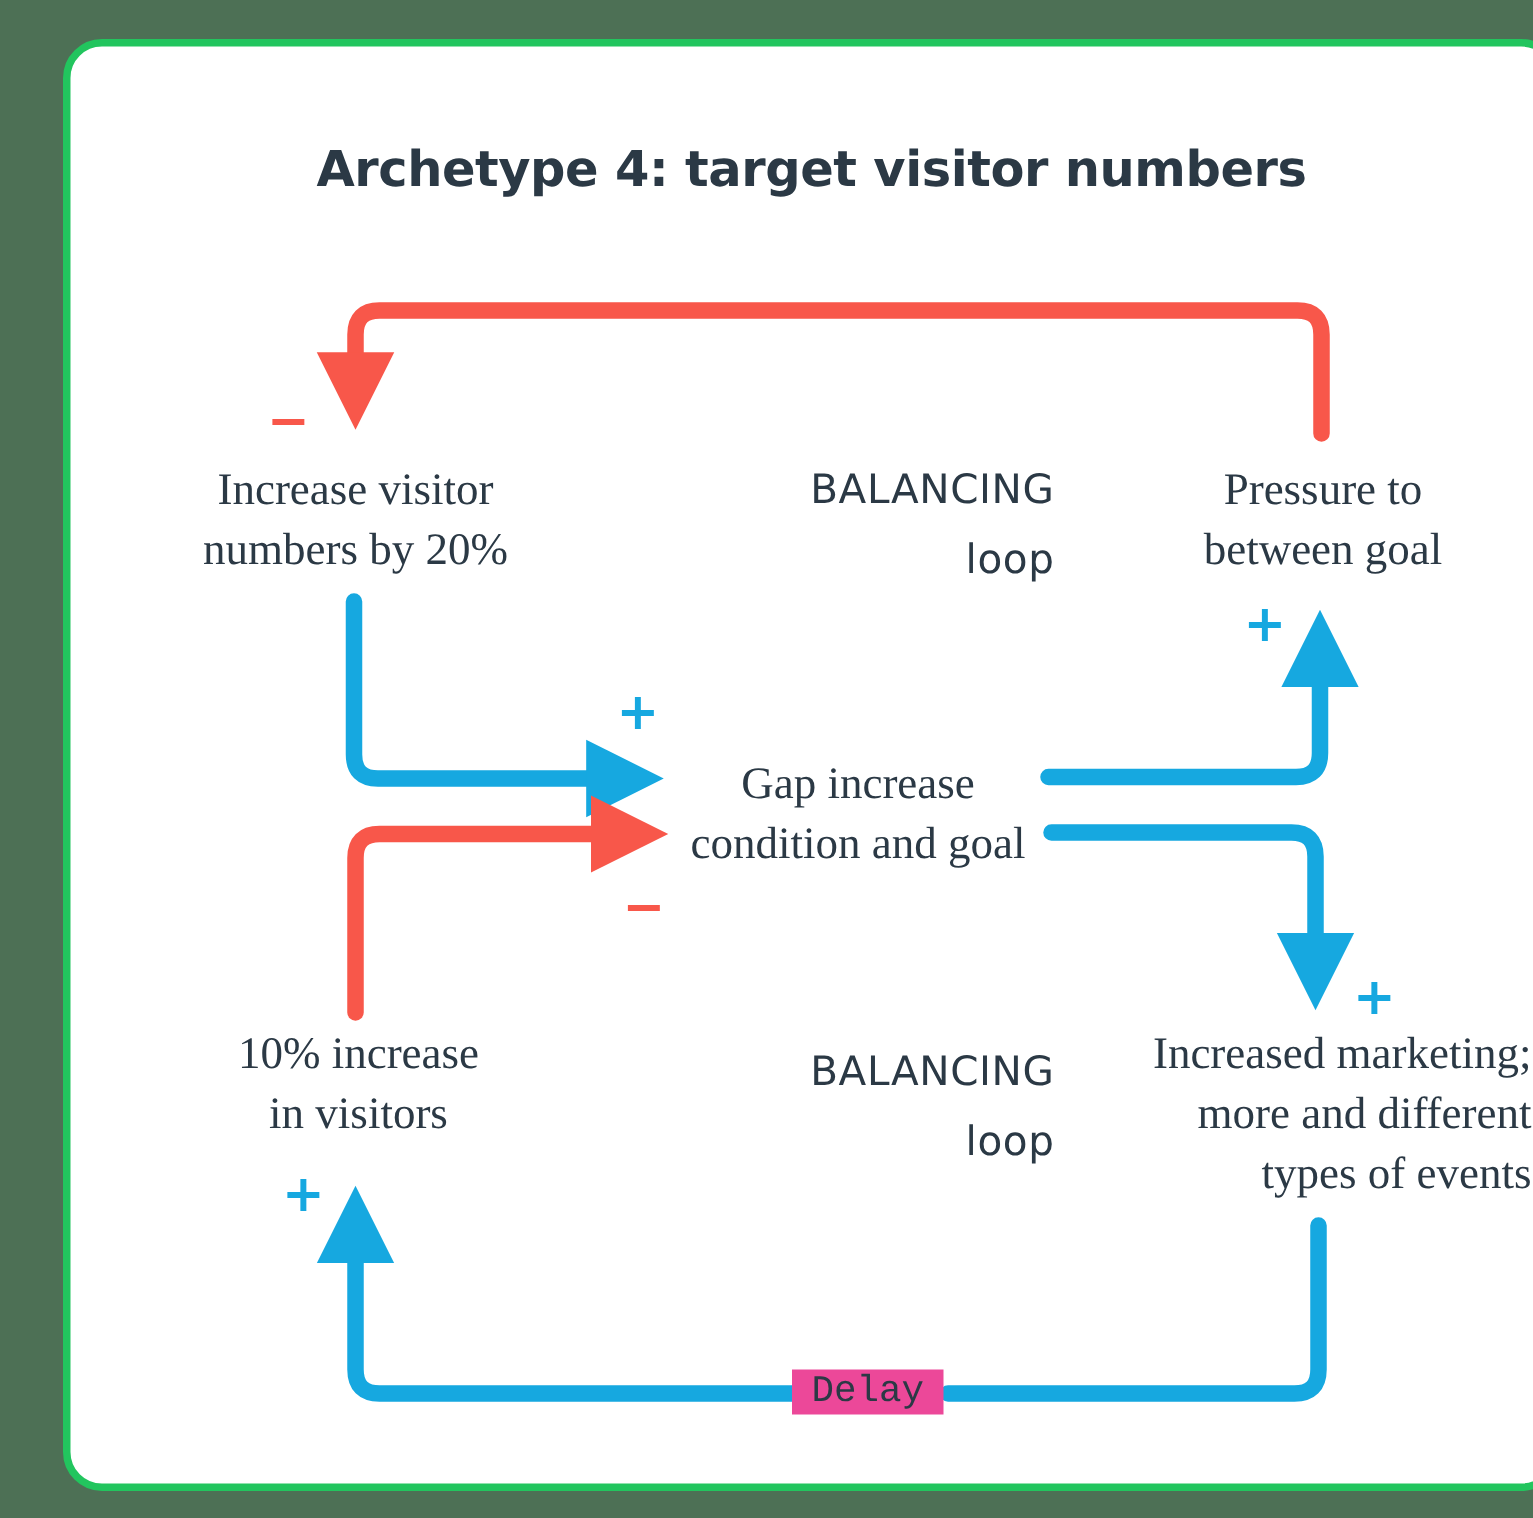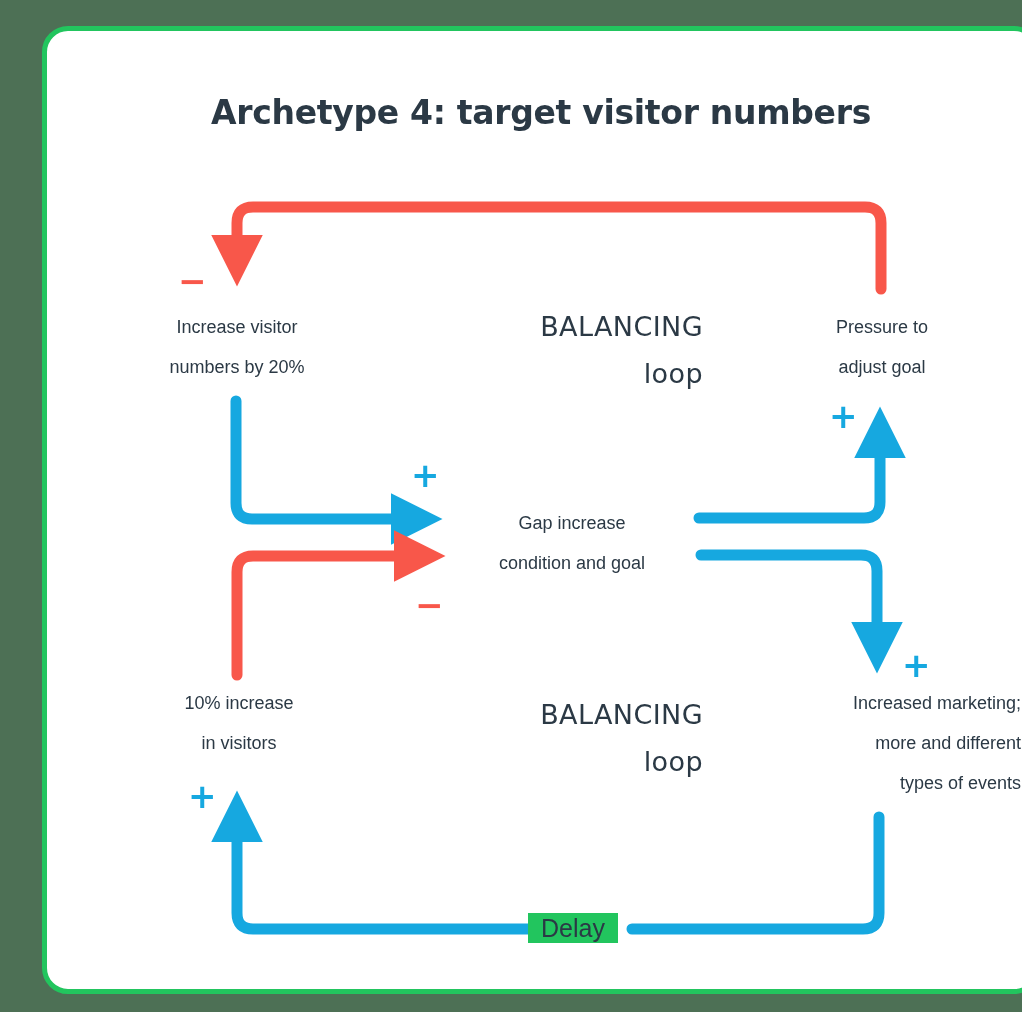--- a/index.html
+++ b/index.html
@@ -44,42 +44,42 @@
     position: absolute;
     left: 0;
     top: 0;
     width: 1022px;
     height: 1012px;
     pointer-events: none;
   }
   .node {
     position: absolute;
     text-align: center;
-    font-family: Liberation Sans, sans-serif;
-    font-size: 18px;
+    font-family: Liberation Serif, serif;
+    font-size: 30px;
     line-height: 40px;
     color: #2b3945;
     white-space: pre-line;
   }
   .loop-label {
     position: absolute;
     text-align: right;
     font-family: "DejaVu Sans", sans-serif;
     font-size: 27px;
     line-height: 47px;
     color: #2b3945;
     white-space: pre-line;
     letter-spacing: 0.4px;
   }
   .delay-label {
     position: absolute;
-    font-family: Liberation Sans, sans-serif;
+    font-family: Liberation Mono, monospace;
     font-size: 25px;
     color: #2b3945;
-    background: #22c55e;
+    background: #ec4899;
     padding: 0 13px;
     line-height: 30px;
   }
   .sign {
     position: absolute;
     font-family: "DejaVu Sans", sans-serif;
     font-size: 34px;
     font-weight: bold;
     line-height: 34px;
   }
@@ -137,21 +137,21 @@
         <path d="M654,524 L814,524 Q830,524 830,540 L830,615" stroke="#16a8e0" marker-end="url(#arrow-blue)"></path>
 
         <path d="M832,786 L832,882 Q832,898 816,898 L585,898" stroke="#16a8e0"></path>
         <path d="M481,898 L206,898 Q190,898 190,882 L190,787" stroke="#16a8e0" marker-end="url(#arrow-blue)"></path>
       </g>
     </svg>
 
     <div class="node" id="node-increase-visitors">Increase visitor
 numbers by 20%</div>
     <div class="node" id="node-pressure-adjust">Pressure to
-adjust goal</div>
+between goal</div>
     <div class="node" id="node-gap">Gap increase
 condition and goal</div>
     <div class="node" id="node-ten-percent">10% increase
 in visitors</div>
     <div class="node" id="node-increased-mkt">Increased marketing;
 more and different
 types of events</div>
 
     <div class="loop-label" id="loop-top">BALANCING
 loop</div>

